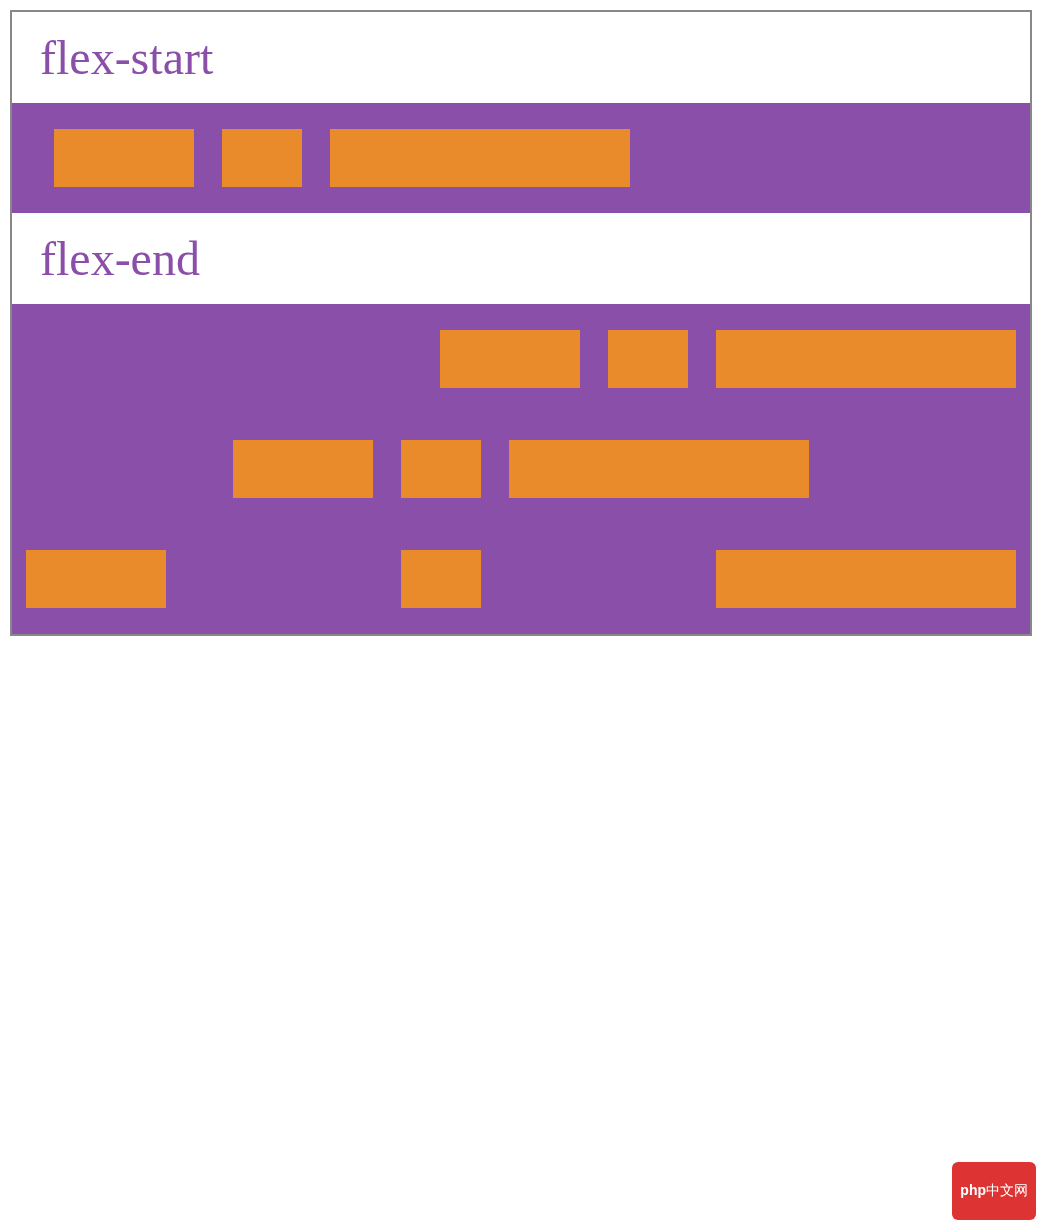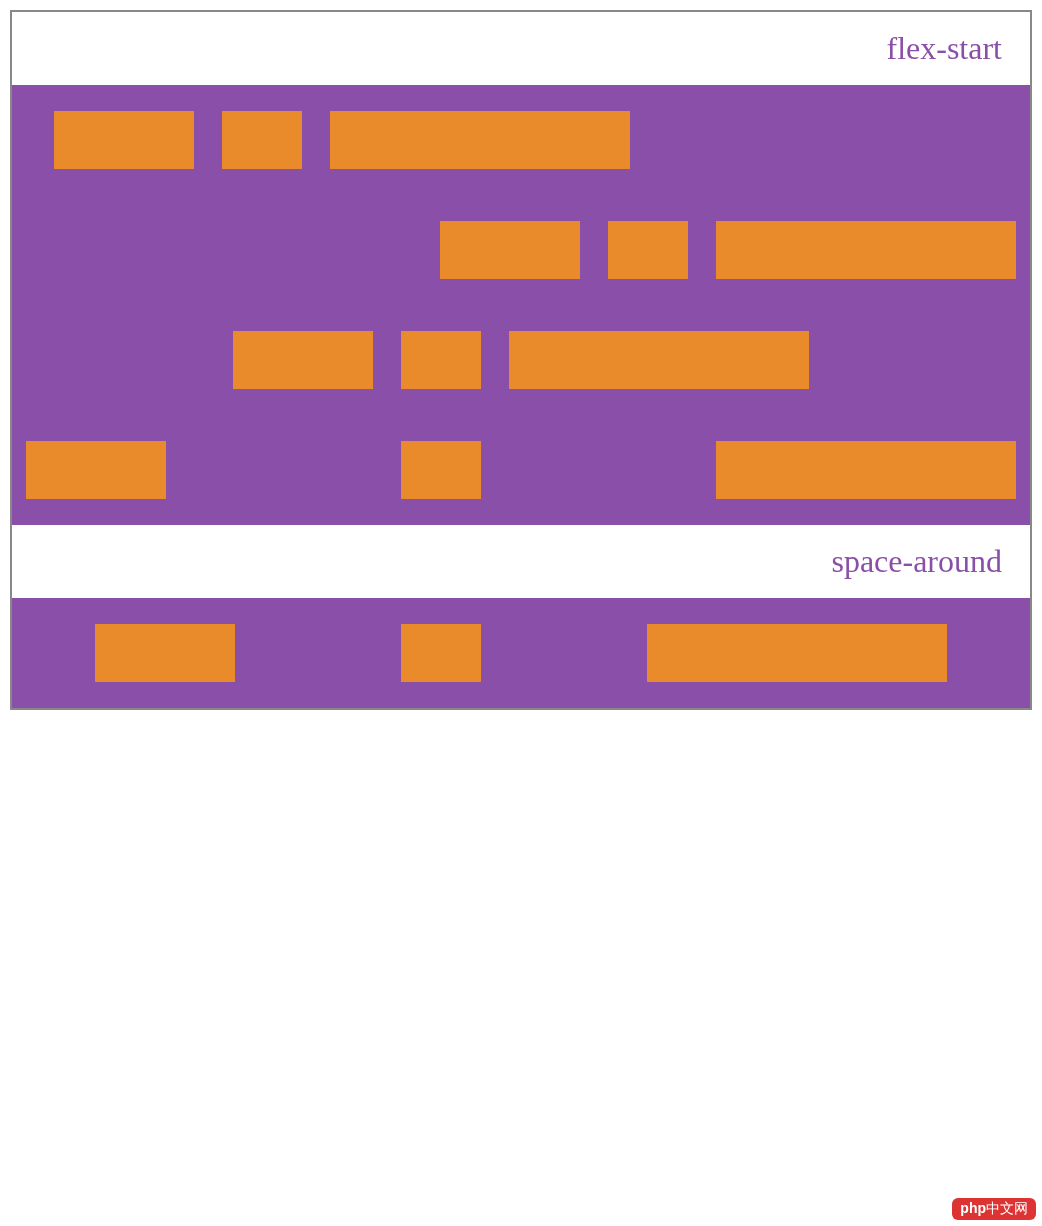--- a/index.html
+++ b/index.html
@@ -16,25 +16,24 @@
       width: 1022px;
       margin: 10px;
       border: 2px solid #888;
       padding: 0;
       background: #ffffff;
     }
     .section {
       margin: 0;
     }
     .label {
-      font-size: 32px;
+      font-size: 48px;
       color: #8a4fa8;
       padding: 18px 28px 18px 28px;
       background: #ffffff;
-      text-align: right;
     }
     .flex-row {
       background: #8a4fa8;
       display: flex;
       align-items: center;
       height: 110px;
       padding: 0;
     }
     .flex-start {
       justify-content: flex-start;
@@ -68,21 +67,21 @@
       width: 300px;
     }
     .watermark {
       position: fixed;
       bottom: 6px;
       right: 6px;
       background: #d33;
       color: #fff;
       font-size: 14px;
       font-family: Arial, sans-serif;
-      padding: 2px 8px;
+      padding: 20px 8px;
       border-radius: 6px;
     }
     .watermark .php {
       font-weight: bold;
     }
   </style>
 </head>
 <body>
 
 <div class="container">
@@ -90,20 +89,21 @@
   <div class="section">
     <div class="label">flex-start</div>
     <div class="flex-row flex-start">
       <div class="box big"></div>
       <div class="box small"></div>
       <div class="box wide"></div>
     </div>
   </div>
 
   <div class="section">
+    <div class="label">flex-end</div>
     <div class="flex-row flex-end">
       <div class="box big"></div>
       <div class="box small"></div>
       <div class="box wide"></div>
     </div>
   </div>
 
   <div class="section">
     <div class="flex-row center">
       <div class="box big"></div>
@@ -113,26 +113,18 @@
   </div>
 
   <div class="section">
     <div class="flex-row space-between">
       <div class="box big"></div>
       <div class="box small"></div>
       <div class="box wide"></div>
     </div>
   </div>
 
-  <div class="section">
-    <div class="label">space-around</div>
-    <div class="flex-row space-around">
-      <div class="box big"></div>
-      <div class="box small"></div>
-      <div class="box wide"></div>
-    </div>
-  </div>
 
 </div>
 
 <div class="watermark">
   <span class="php">php</span><span>中文网</span>
 </div>
 
 </body></html>

